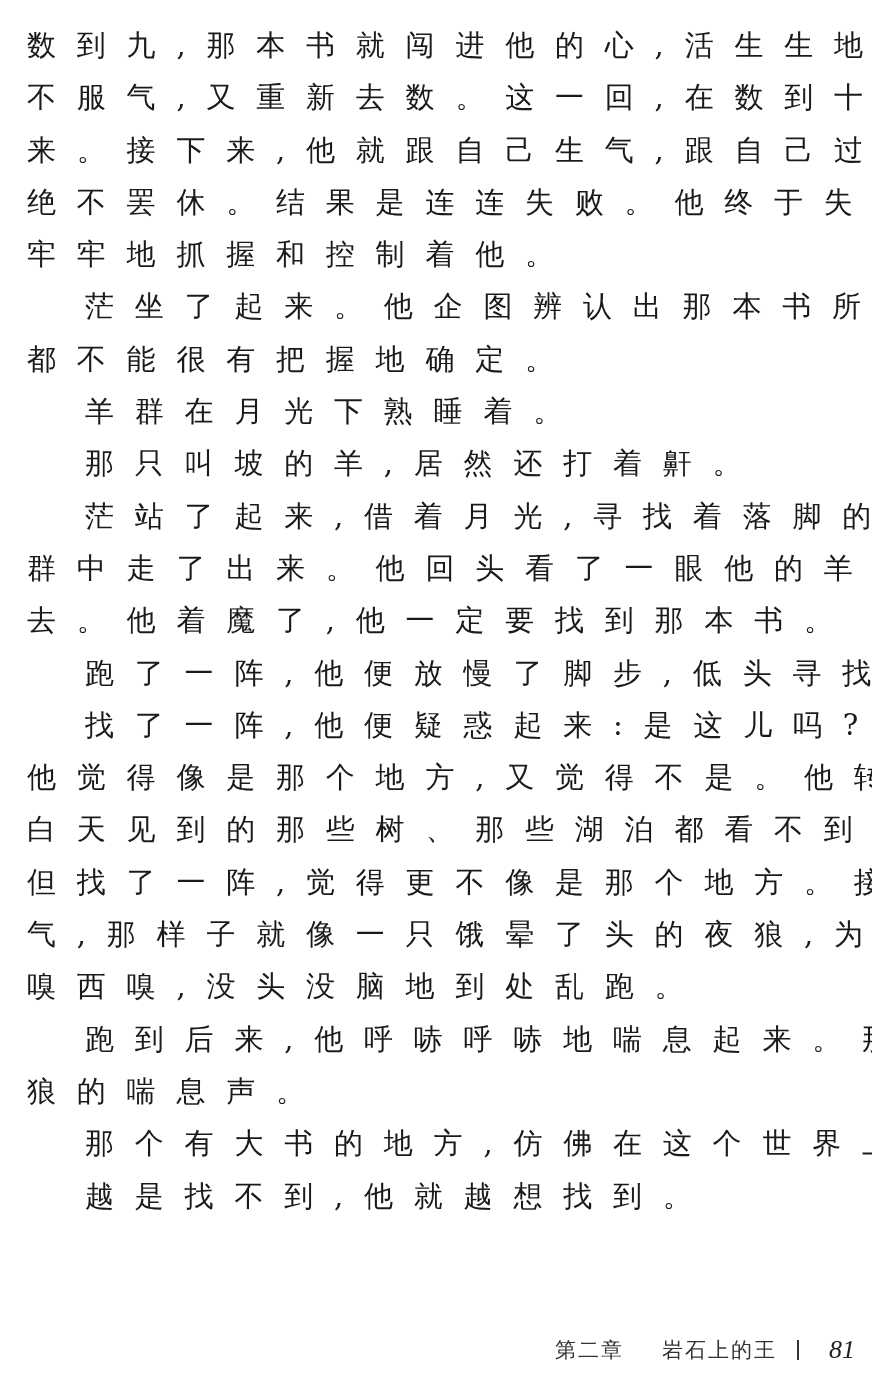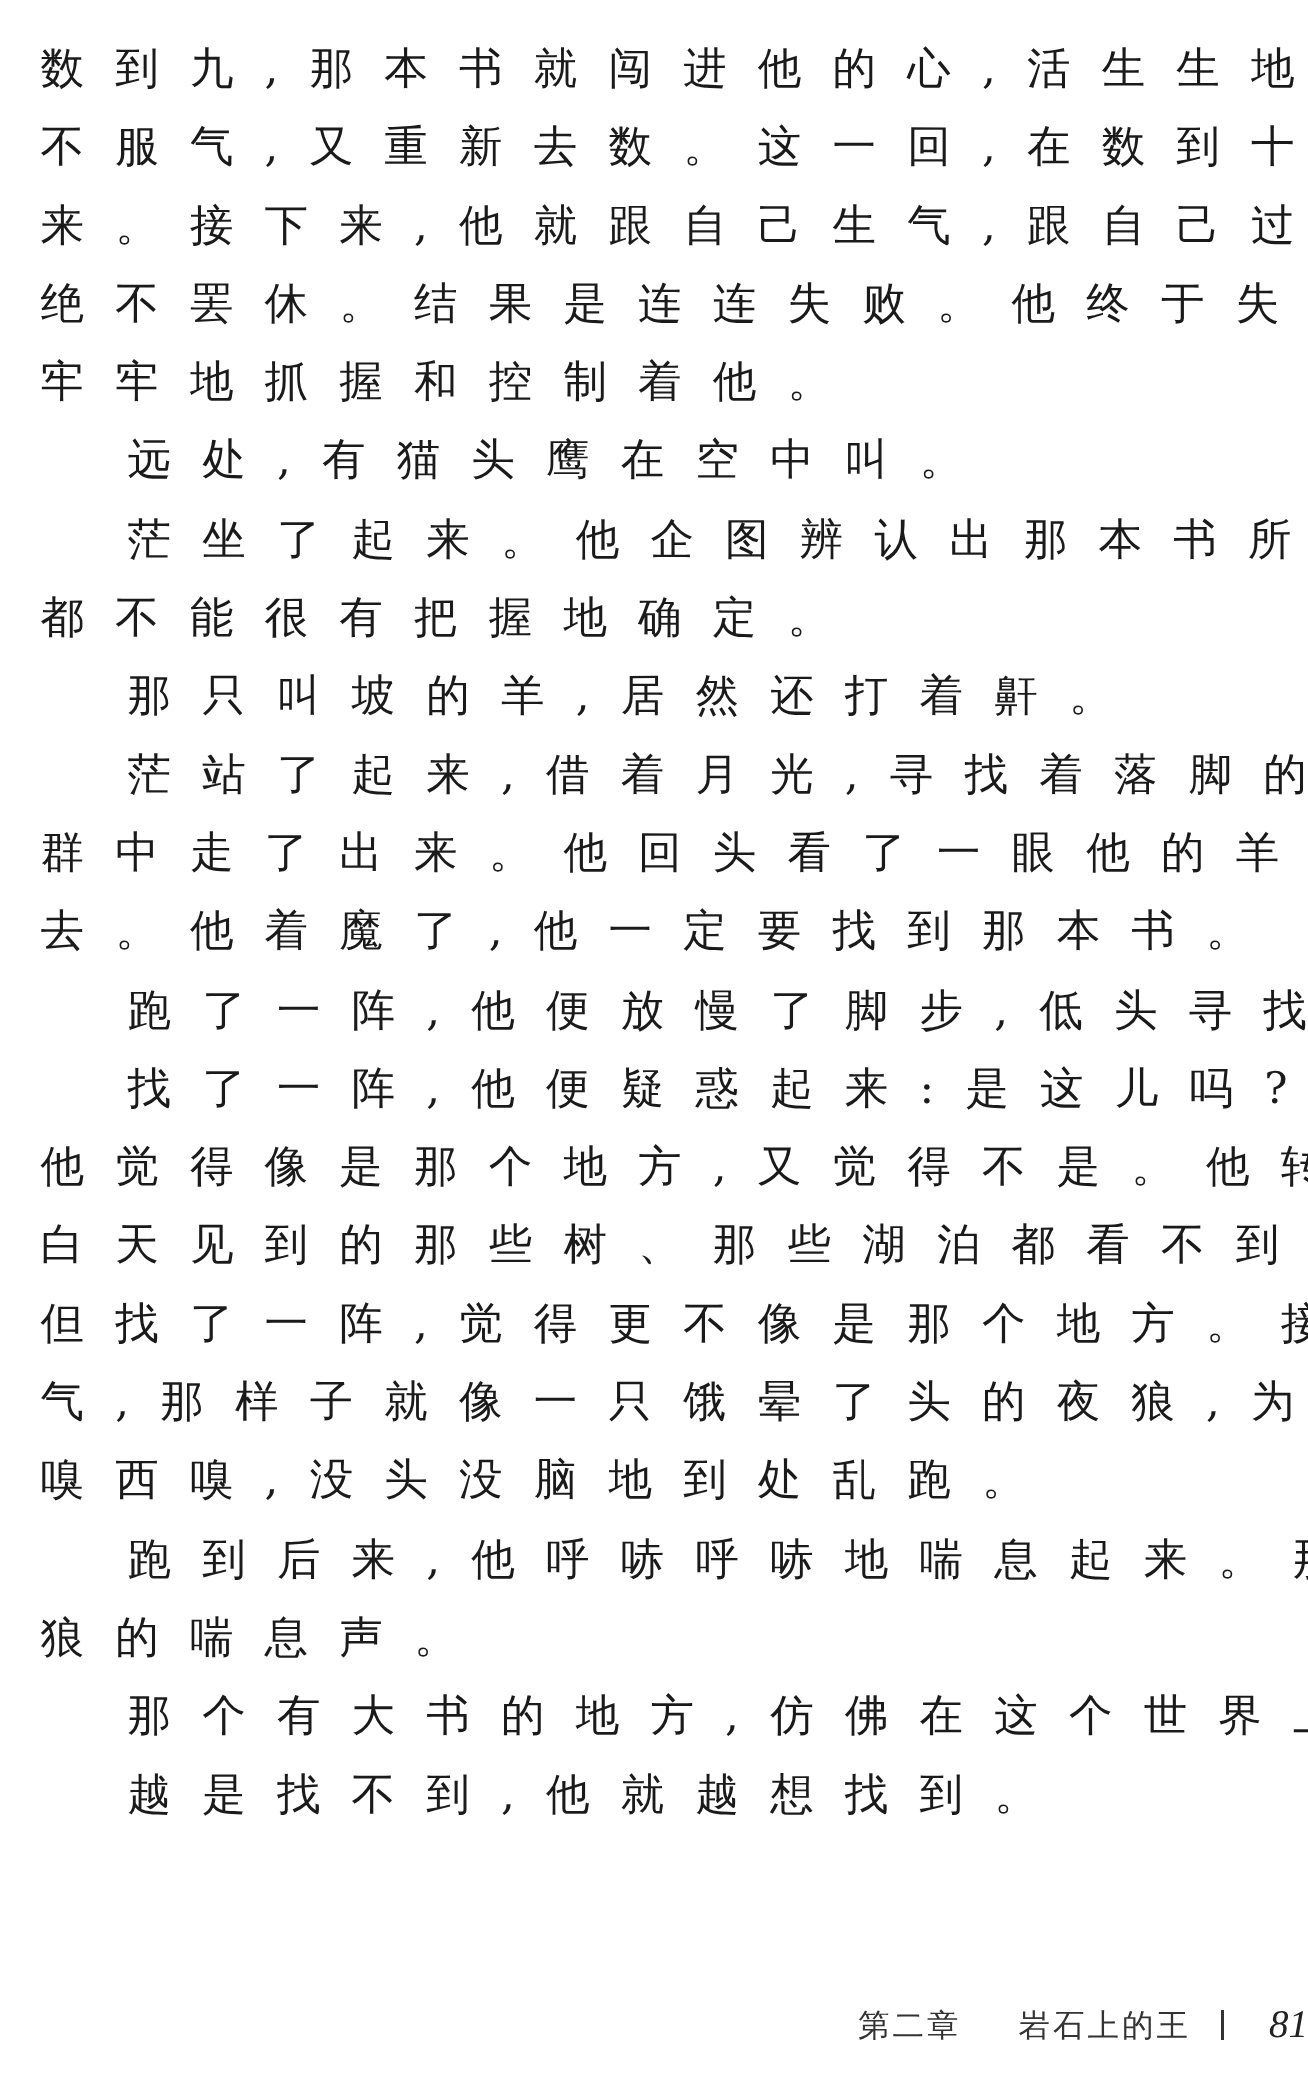--- a/index.html
+++ b/index.html
@@ -32,21 +32,21 @@
     }
     .para.indent {
       text-indent: 58px;
     }
     .para .line {
       display: block;
       white-space: nowrap;
     }
     .footer {
       position: absolute;
-      left: 572px;
+      left: 555px;
       top: 1330px;
       height: 40px;
       display: flex;
       align-items: center;
       color: #333333;
     }
     .footer .chapter {
       font-family: "DejaVu Sans", "Liberation Sans", sans-serif;
       font-size: 21px;
       letter-spacing: 2px;
@@ -77,25 +77,25 @@
 
 <div class="page-body">
   <p class="para">
     <span class="line">数到九,那本书就闯进他的心,活生生地将他的思路打断了。他很</span>
     <span class="line">不服气,又重新去数。这一回,在数到十五时,那本书又闪现了出</span>
     <span class="line">来。接下来,他就跟自己生气,跟自己过不去,发誓不数到一百,就</span>
     <span class="line">绝不罢休。结果是连连失败。他终于失去了信心。那本书就这样</span>
     <span class="line">牢牢地抓握和控制着他。</span>
   </p>
   <p class="para indent">
-    <span class="line">远处,有猫头鹰在空中叫。</span>
+    <span class="line">茫坐了起来。他企图辨认出那本书所在的方向,但怎么回忆,</span>
+    <span class="line noindent">都不能很有把握地确定。</span>
   </p>
   <p class="para indent">
-    <span class="line">茫坐了起来。他企图辨认出那本书所在的方向,但怎么回忆,</span>
-    <span class="line noindent">都不能很有把握地确定。</span>
+    <span class="line">羊群在月光下熟睡着。</span>
   </p>
   <p class="para indent">
     <span class="line">那只叫坡的羊,居然还打着鼾。</span>
   </p>
   <p class="para indent">
     <span class="line">茫站了起来,借着月光,寻找着落脚的空间,不一会儿就从羊</span>
     <span class="line noindent">群中走了出来。他回头看了一眼他的羊群,撒腿朝着一个方向跑</span>
     <span class="line noindent">去。他着魔了,他一定要找到那本书。</span>
   </p>
   <p class="para indent">

